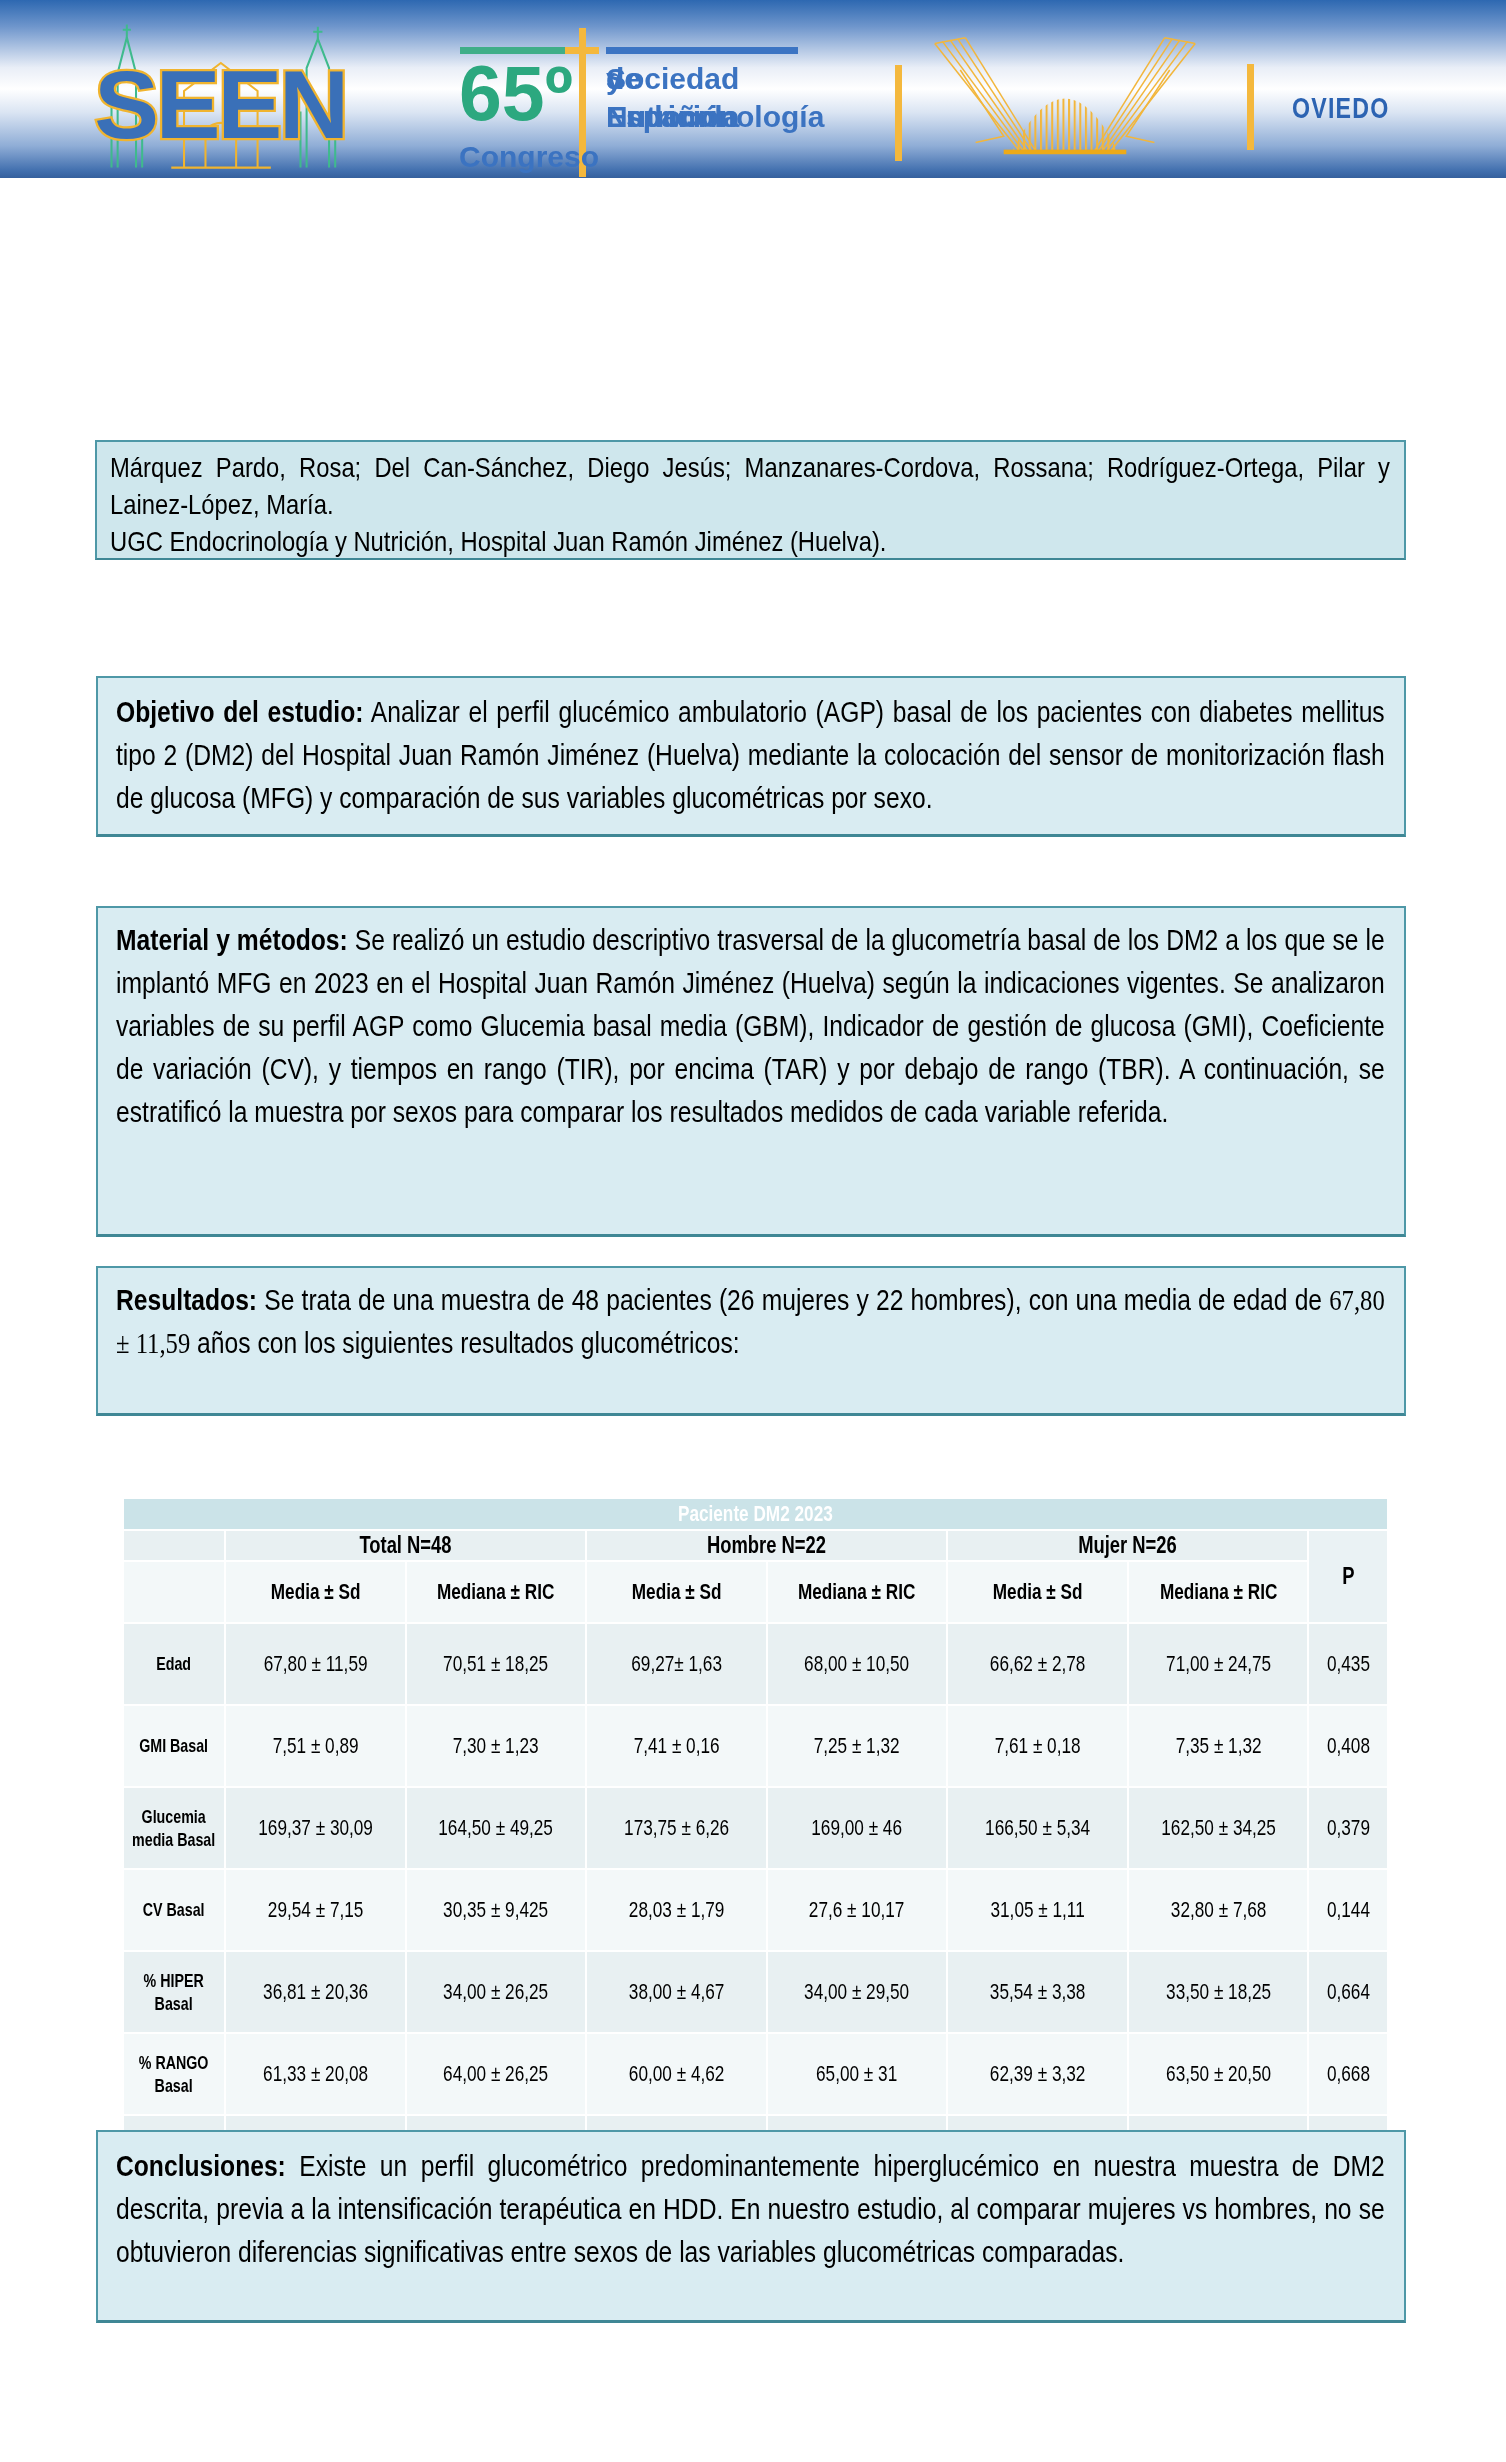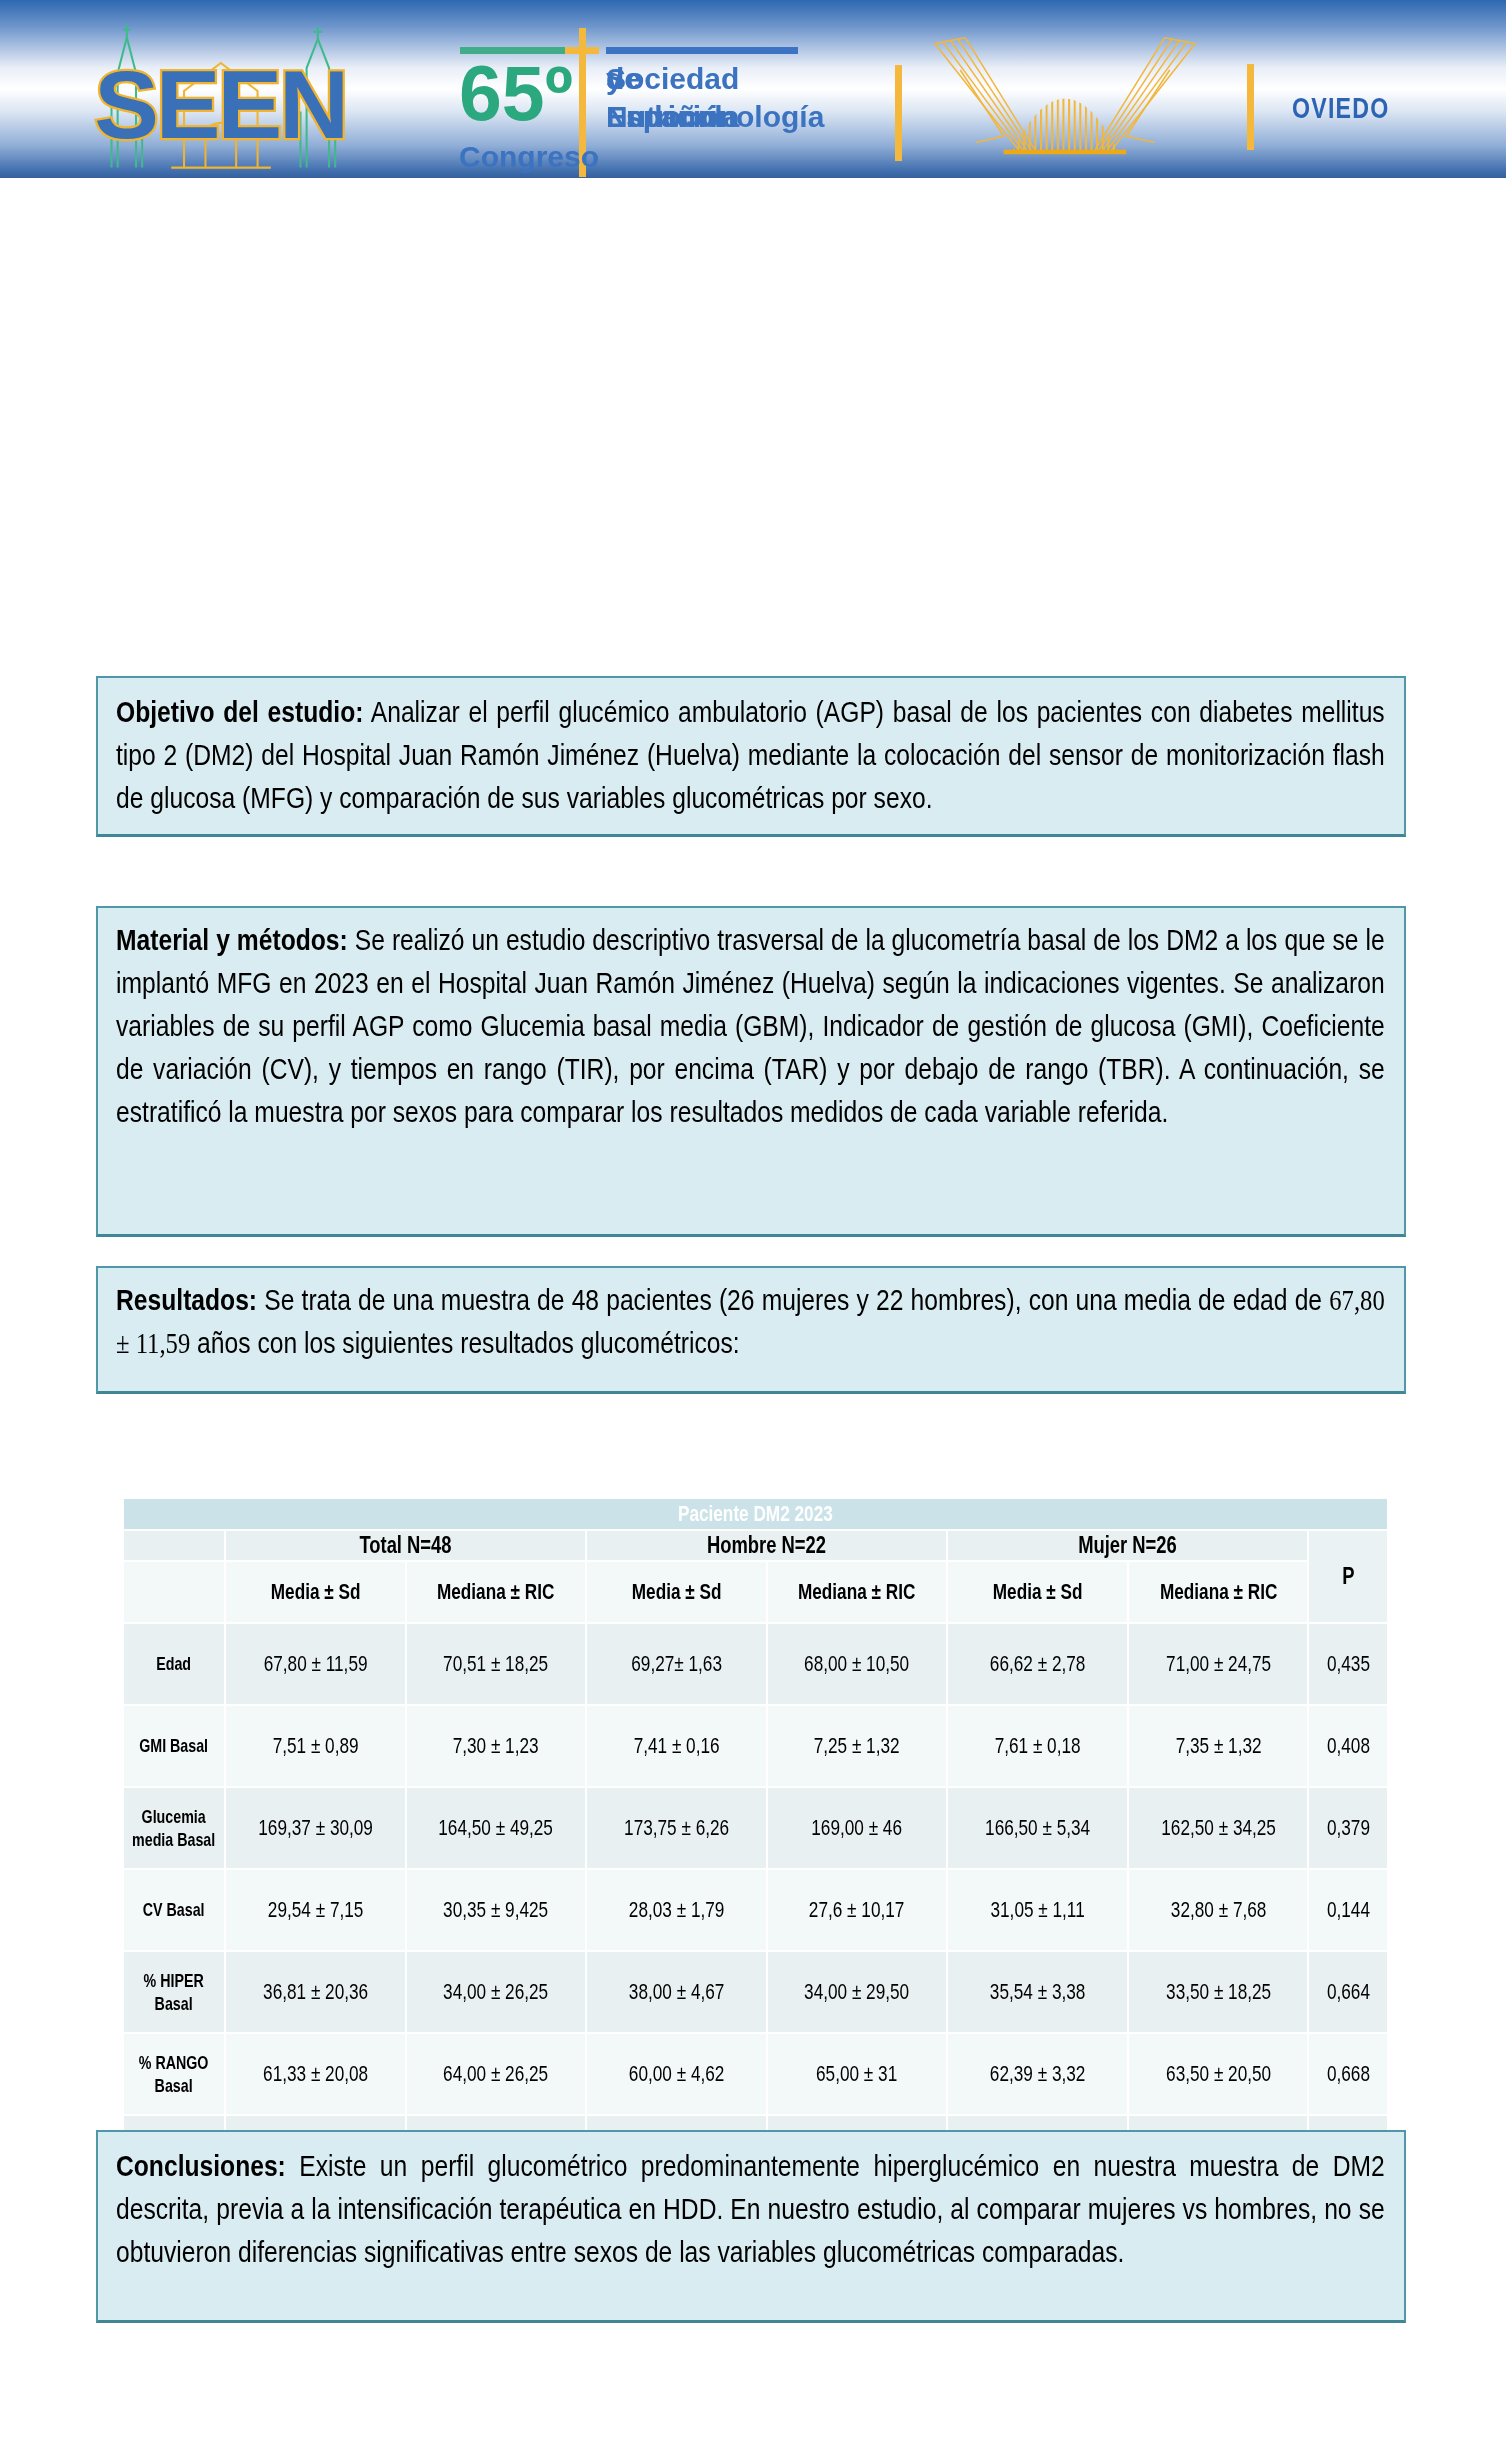--- a/index.html
+++ b/index.html
@@ -39,21 +39,21 @@
   .title-text{font-size:47px;font-weight:bold;line-height:56px;
               text-decoration:underline;text-decoration-thickness:4.1px;text-underline-offset:6.1px;}
 
   .authors-box{left:95px;top:440px;width:1311px;height:120px;background:#cfe7ed;
                padding:7.2px 13.3px 0 13.3px;border-bottom-width:2.6px;}
   .authors-box .inner{font-size:28px;line-height:37px;}
   .names{text-align:justify;}
 
   .objetivo-box{left:96px;top:676px;width:1310px;height:161px;padding:13.3px 18.4px 0 18.4px;}
   .material-box{left:96px;top:906px;width:1310px;height:331px;padding:11.2px 18.4px 0 18.4px;}
-  .resultados-box{left:96px;top:1266px;width:1310px;height:128px;padding:11.2px 18.4px 0 18.4px;}
+  .resultados-box{left:96px;top:1266px;width:1310px;height:150px;padding:11.2px 18.4px 0 18.4px;}
   .conclusiones-box{left:96px;top:2130px;width:1310px;height:193px;padding:13.3px 18.4px 0 18.4px;}
   .serifnum{font-family:"Liberation Serif", serif;}
 
   
   .table-wrap{position:absolute;left:122px;top:1497px;width:1267px;}
   table.gluco{width:100%;border-collapse:separate;border-spacing:2.6px;table-layout:fixed;}
   table.gluco td{text-align:center;vertical-align:middle;padding:0;overflow:visible;}
   tr.t-title{height:30px;}
   tr.t-group{height:29px;}
   tr.t-sub{height:60px;}
@@ -134,20 +134,26 @@
       </g>
       <path d="M175,232 Q280,20 385,232 Z" fill="url(#domestripes)"></path>
       <rect x="160" y="226" width="240" height="9" fill="#edaa18"></rect>
     </svg>
 
     <div class="yline y3"></div>
     <div class="city">OVIEDO</div>
   </div>
 
 
+  <div class="box authors-box">
+    <div class="inner narrow">
+      <div class="names">Márquez Pardo, Rosa; Del Can-Sánchez, Diego Jesús; Manzanares-Cordova, Rossana; Rodríguez-Ortega, Pilar y Lainez-López, María.</div>
+      <div>UGC Endocrinología y Nutrición, Hospital Juan Ramón Jiménez (Huelva).</div>
+    </div>
+  </div>
 
   <div class="box objetivo-box">
     <div class="bodytxt narrow"><span class="blabel">Objetivo del estudio:</span><span> Analizar el perfil glucémico ambulatorio (AGP) basal de los pacientes con diabetes mellitus tipo 2 (DM2) del Hospital Juan Ramón Jiménez (Huelva) mediante la colocación del sensor de monitorización flash de glucosa (MFG) y comparación de sus variables glucométricas por sexo.</span></div>
   </div>
 
   <div class="box material-box">
     <div class="bodytxt narrow"><span class="blabel">Material y métodos:</span><span> Se realizó un estudio descriptivo trasversal de la glucometría basal de los DM2  a los que se le implantó MFG en 2023 en el Hospital Juan Ramón Jiménez (Huelva) según la  indicaciones vigentes. Se analizaron variables de su perfil AGP como Glucemia basal media (GBM),  Indicador de gestión de glucosa (GMI), Coeficiente de variación (CV), y tiempos en rango (TIR), por encima (TAR) y por debajo de rango (TBR). A continuación, se estratificó la muestra por sexos para comparar los resultados medidos de cada variable referida.</span></div>
   </div>
 
   <div class="box resultados-box">

